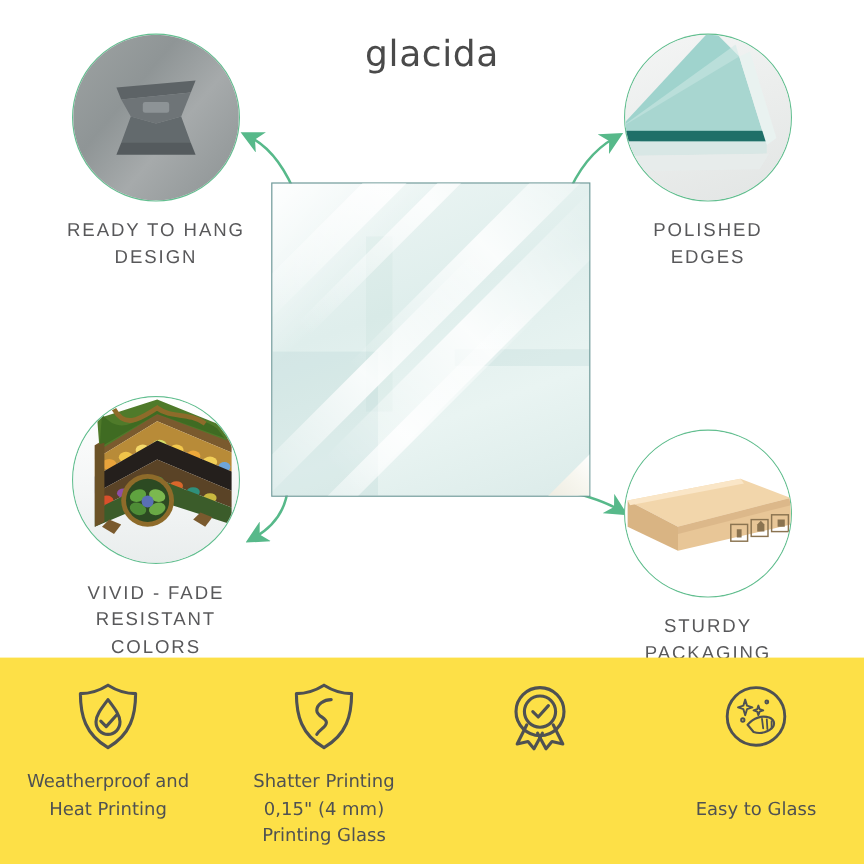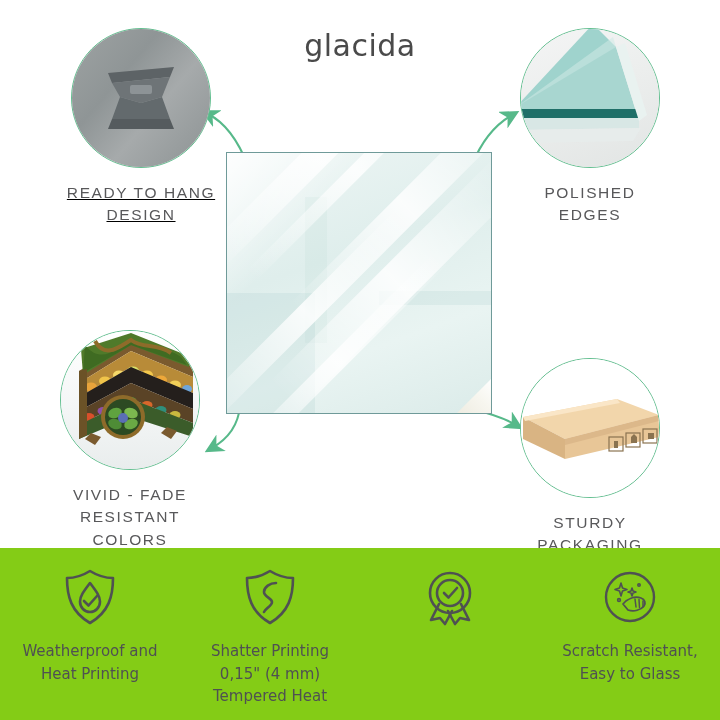--- a/index.html
+++ b/index.html
@@ -56,21 +56,21 @@
   .feature-label {
     margin-top: 14px;
     font-size: 15.5px;
     letter-spacing: 1.6px;
     color: #58585a;
     line-height: 1.45;
     text-transform: uppercase;
     font-family: "Liberation Sans", sans-serif;
   }
 
-  .f-tl { left: 41px;  top: 28px; text-decoration: underline; }
+  .f-tl { left: 30px;  top: 28px; }
   .f-tr { left: 490px; top: 28px; }
   .f-bl { left: 30px;  top: 330px; }
   .f-br { left: 490px; top: 358px; }
 
   
   .art-bracket {
     position: absolute; inset: 0;
     background:
       linear-gradient(130deg,#9ea3a3 0%, #8f9596 35%, #a6aaab 60%, #8c9293 100%);
   }
@@ -144,21 +144,21 @@
     pointer-events: none;
   }
 
   
   .specs {
     position: absolute;
     left: 0;
     top: 548px;
     width: 720px;
     height: 172px;
-    background: #84cc16;
+    background: #fde047;
     display: flex;
     align-items: flex-start;
     justify-content: space-around;
     padding-top: 18px;
   }
   .spec {
     width: 180px;
     text-align: center;
   }
   .spec-icon {
@@ -354,21 +354,21 @@
     <div class="spec">
       <div class="spec-icon">
         <svg width="56" height="58" viewBox="0 0 56 58" fill="none" stroke="#4f5152" stroke-width="2.6" stroke-linecap="round" stroke-linejoin="round">
           <path d="M28 3 C20 8 11 10 5 10 C5 28 9 44 28 55 C47 44 51 28 51 10 C45 10 36 8 28 3 Z"></path>
           <path d="M34 15 C28 15 22 19 22 24 C22 29 30 30 30 34 C30 38 24 40 22 44"></path>
         </svg>
       </div>
       <div class="spec-label">
         <span>Shatter Printing</span><br>
         <span>0,15" (4 mm)</span><br>
-        <span>Tempered Heat</span>
+        <span>Printing Glass</span>
       </div>
     </div>
 
     <div class="spec">
       <div class="spec-icon">
         <svg width="58" height="58" viewBox="0 0 58 58" fill="none" stroke="#4f5152" stroke-width="2.6" stroke-linecap="round" stroke-linejoin="round">
           <path d="M18 36 L10 52 L19 50 L24 56 L31 43"></path>
           <path d="M40 36 L48 52 L39 50 L34 56 L27 43"></path>
           <circle cx="29" cy="25" r="20"></circle>
           <circle cx="29" cy="25" r="13"></circle>
@@ -383,20 +383,20 @@
           <circle cx="28" cy="28" r="24"></circle>
           <path d="M19 14 L20.5 19 L25 20.5 L20.5 22 L19 27 L17.5 22 L13 20.5 L17.5 19 Z" stroke-width="1.6"></path>
           <path d="M30 19 L31 22 L34 23 L31 24 L30 27 L29 24 L26 23 L29 22 Z" stroke-width="1.6"></path>
           <circle cx="17" cy="31" r="1.4" stroke-width="1.6"></circle>
           <circle cx="37" cy="16" r="1.2" stroke-width="1.6"></circle>
           <path d="M21 35 C26 29 33 27 39 29 C43 30.5 44 34 42 37 C39 41 32 43 26 41 Z" stroke-width="1.8"></path>
           <path d="M33 30 L34 38 M37 30.5 L37.5 38.5 M41 32 L41 38" stroke-width="1.5"></path>
         </svg>
       </div>
       <div class="spec-label">
-        <span>Scratch Resistant,</span><br>
+        <br>
         <span>Easy to Glass</span>
       </div>
     </div>
 
   </div>
 
 </div>
 
 </body></html>

